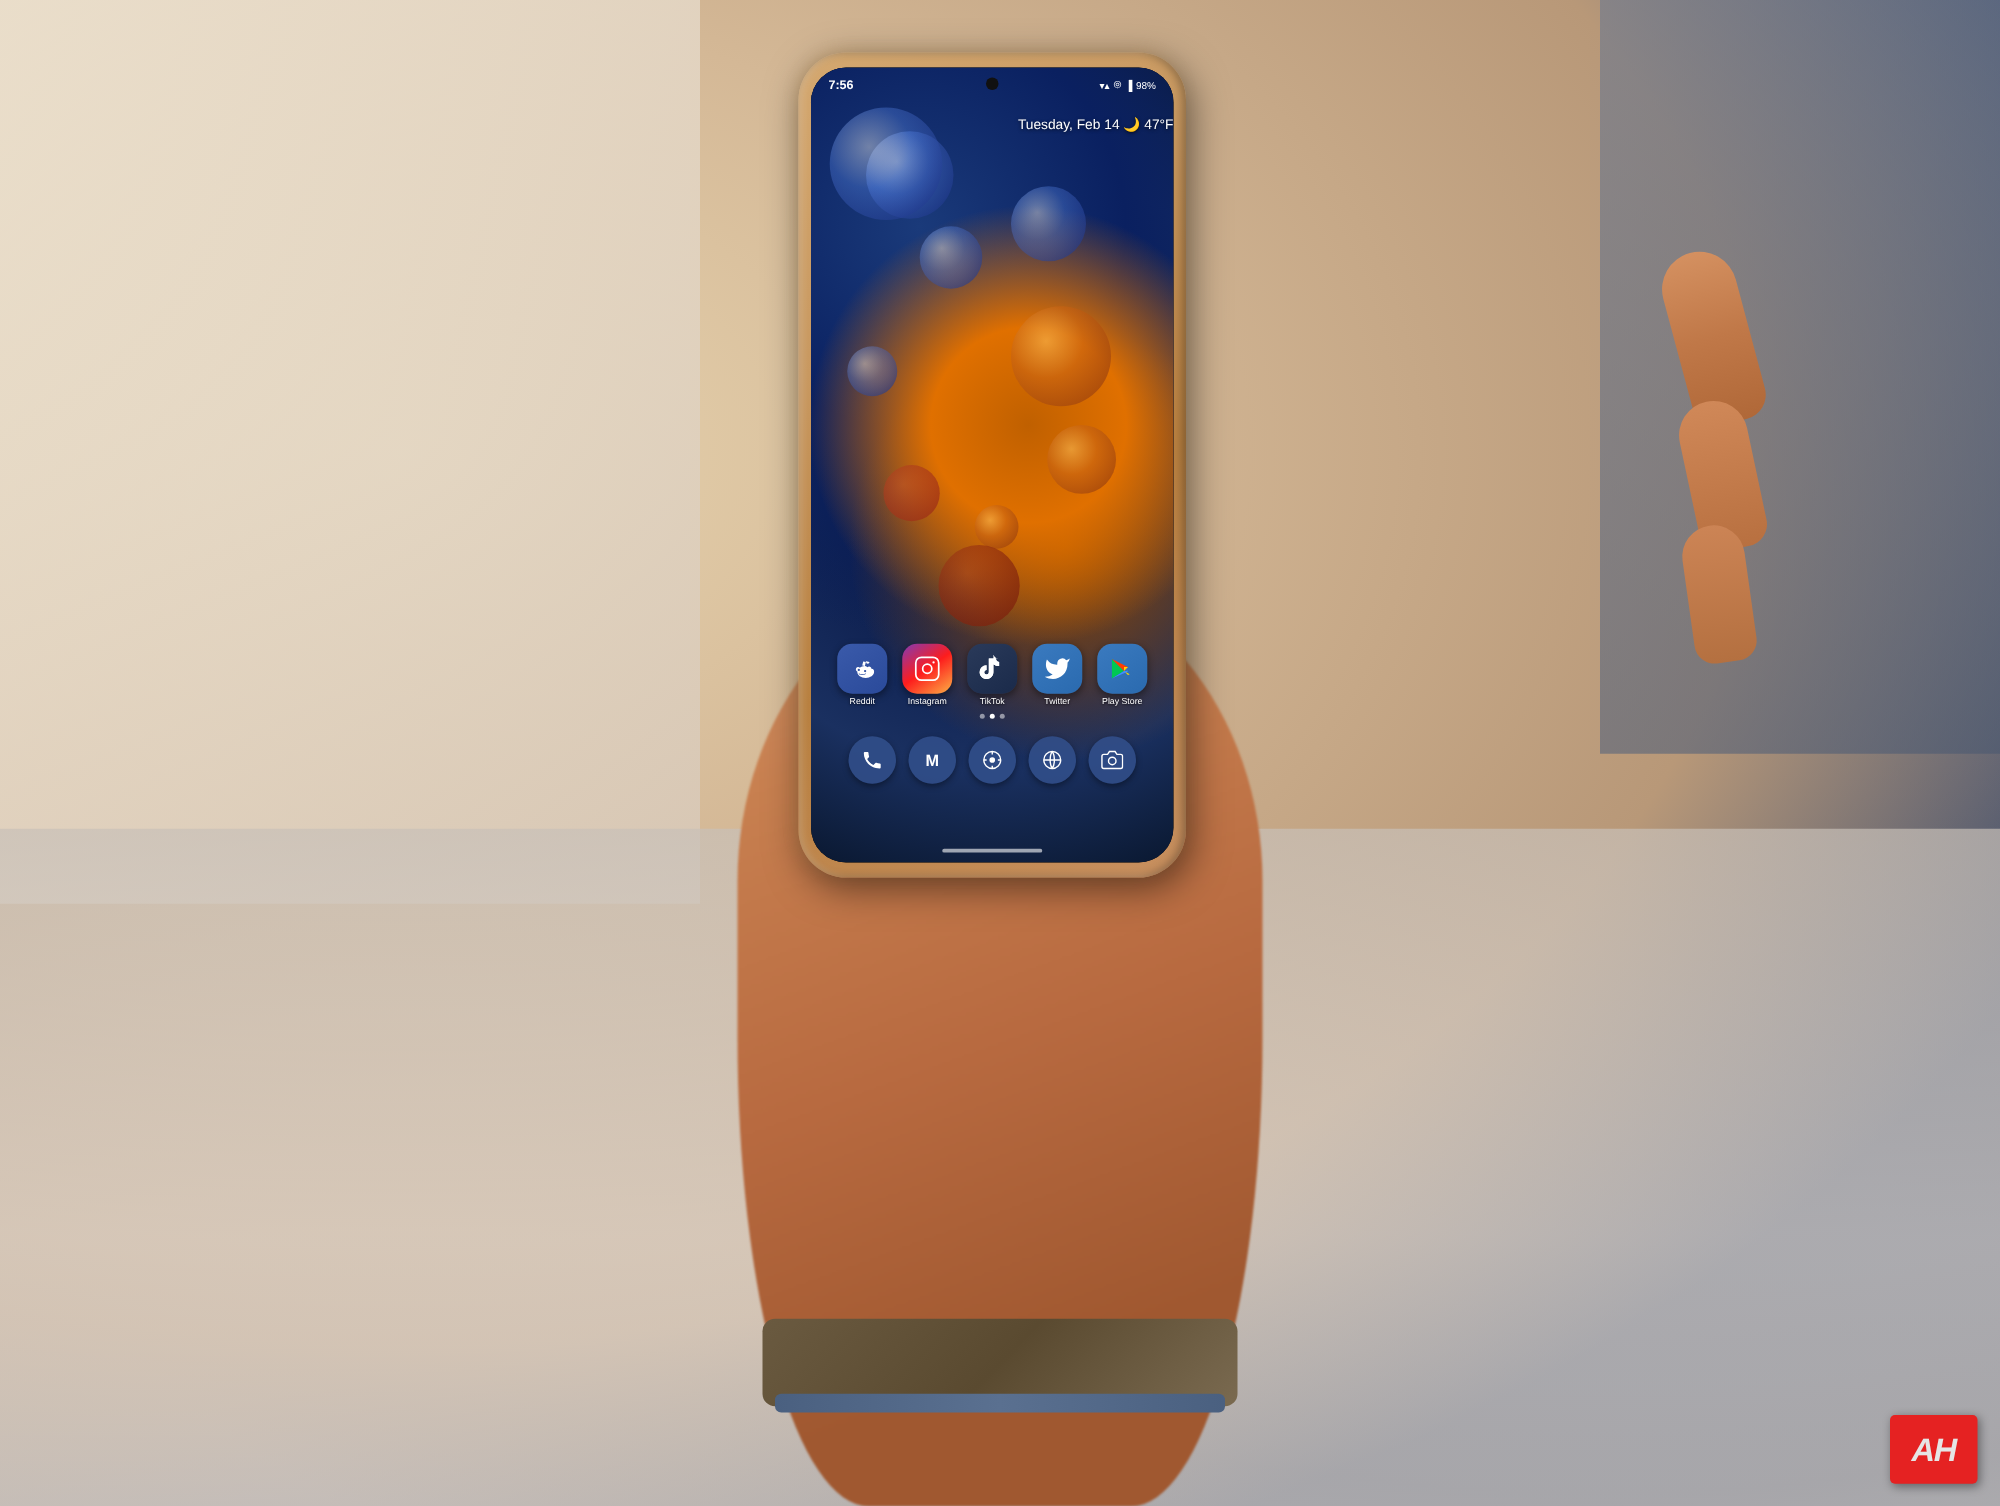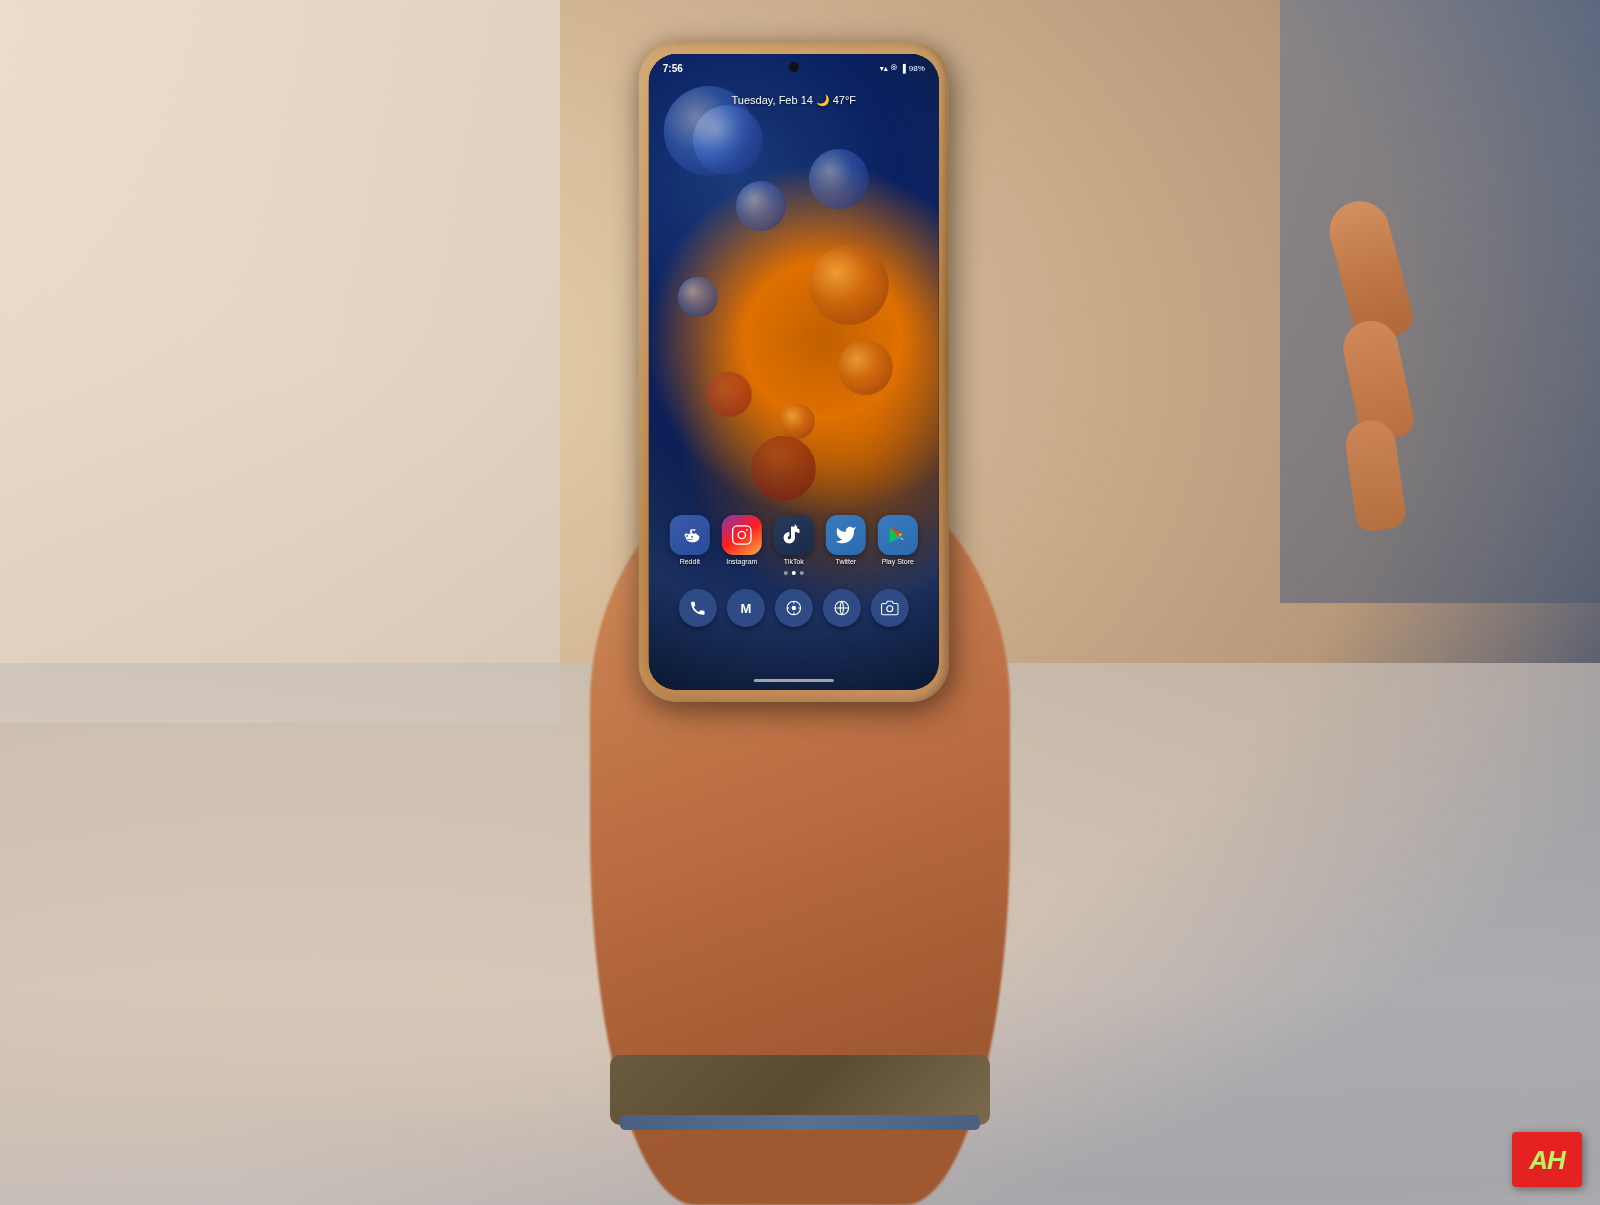--- a/index.html
+++ b/index.html
@@ -187,21 +187,21 @@
       background: #111;
       border-radius: 50%;
       z-index: 25;
     }
 
     
     .date-widget {
       position: absolute;
       top: 36px;
       left: 0; right: 0;
-      text-align: center;
+      text-align: right;
       z-index: 20;
     }
 
     .date-text {
       color: white;
       font-size: 11px;
       font-weight: 500;
       text-shadow: 0 1px 3px rgba(0,0,0,0.7);
     }
 
@@ -326,21 +326,21 @@
       background: #e52222;
       border-radius: 4px;
       display: flex;
       align-items: center;
       justify-content: center;
       z-index: 100;
       box-shadow: 2px 2px 8px rgba(0,0,0,0.4);
     }
 
     .ah-text {
-      color: #bef264;
+      color: #e5e5e5;
       font-size: 26px;
       font-weight: 900;
       font-style: italic;
       letter-spacing: -1px;
       line-height: 1;
     }
 
     
     .finger-right {
       position: absolute;

